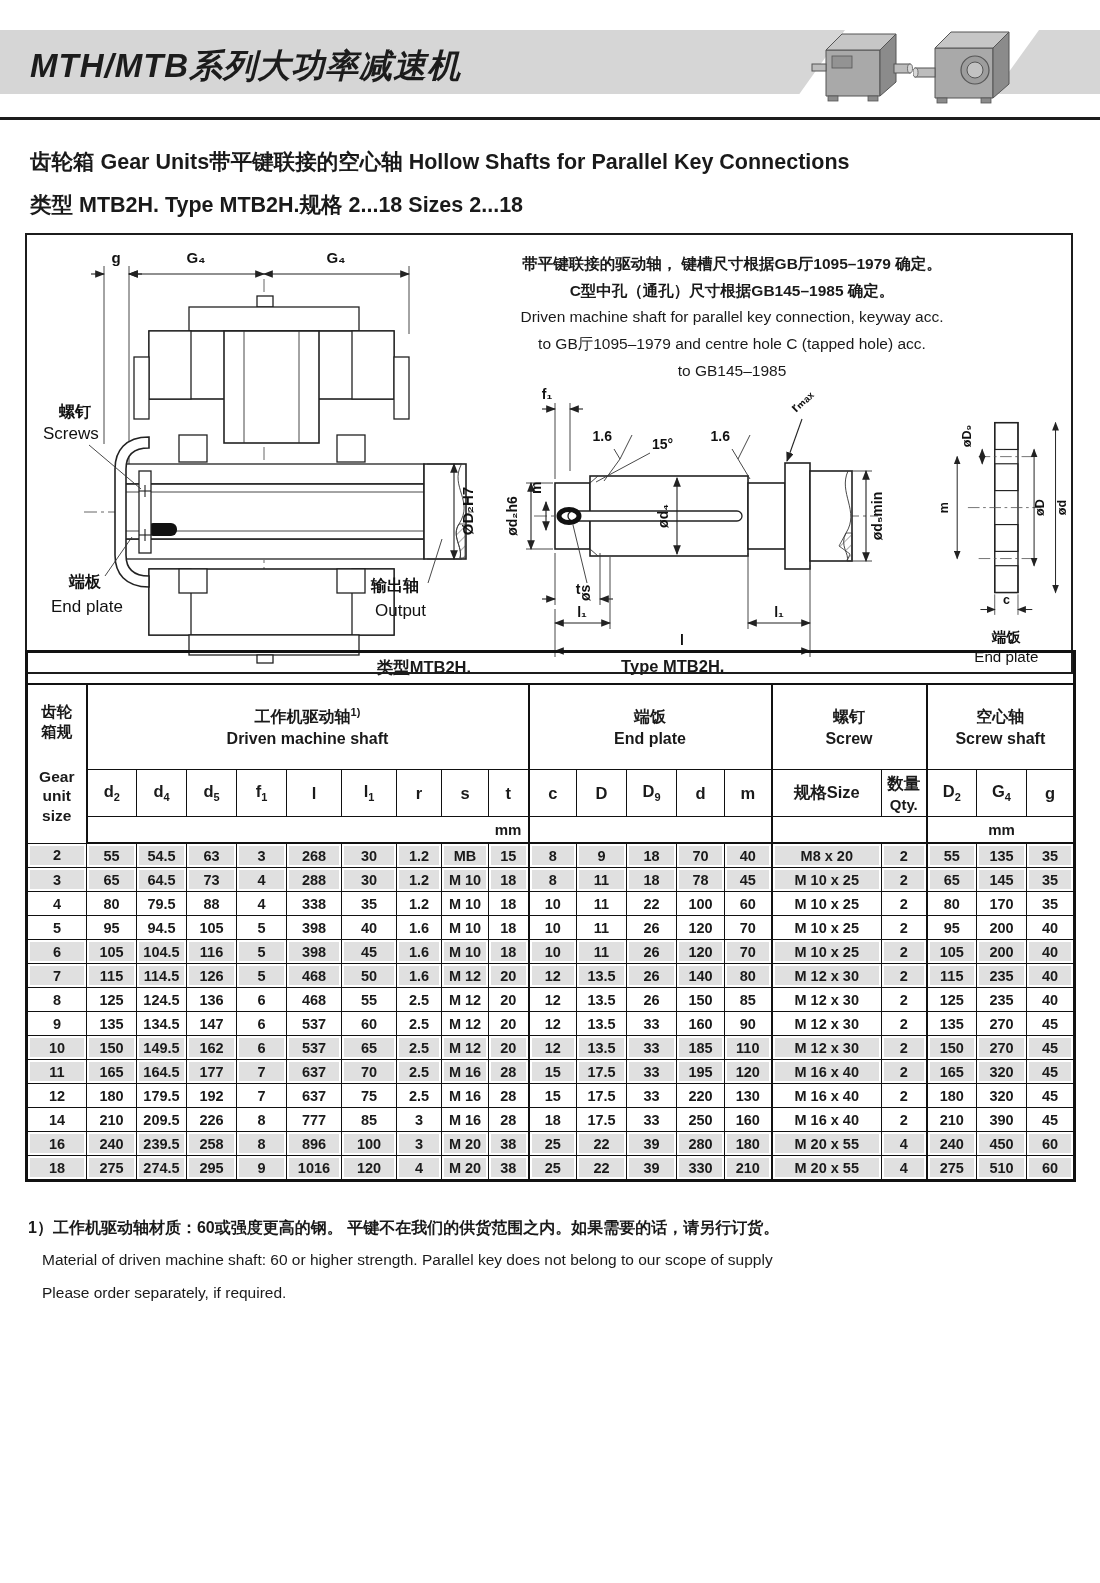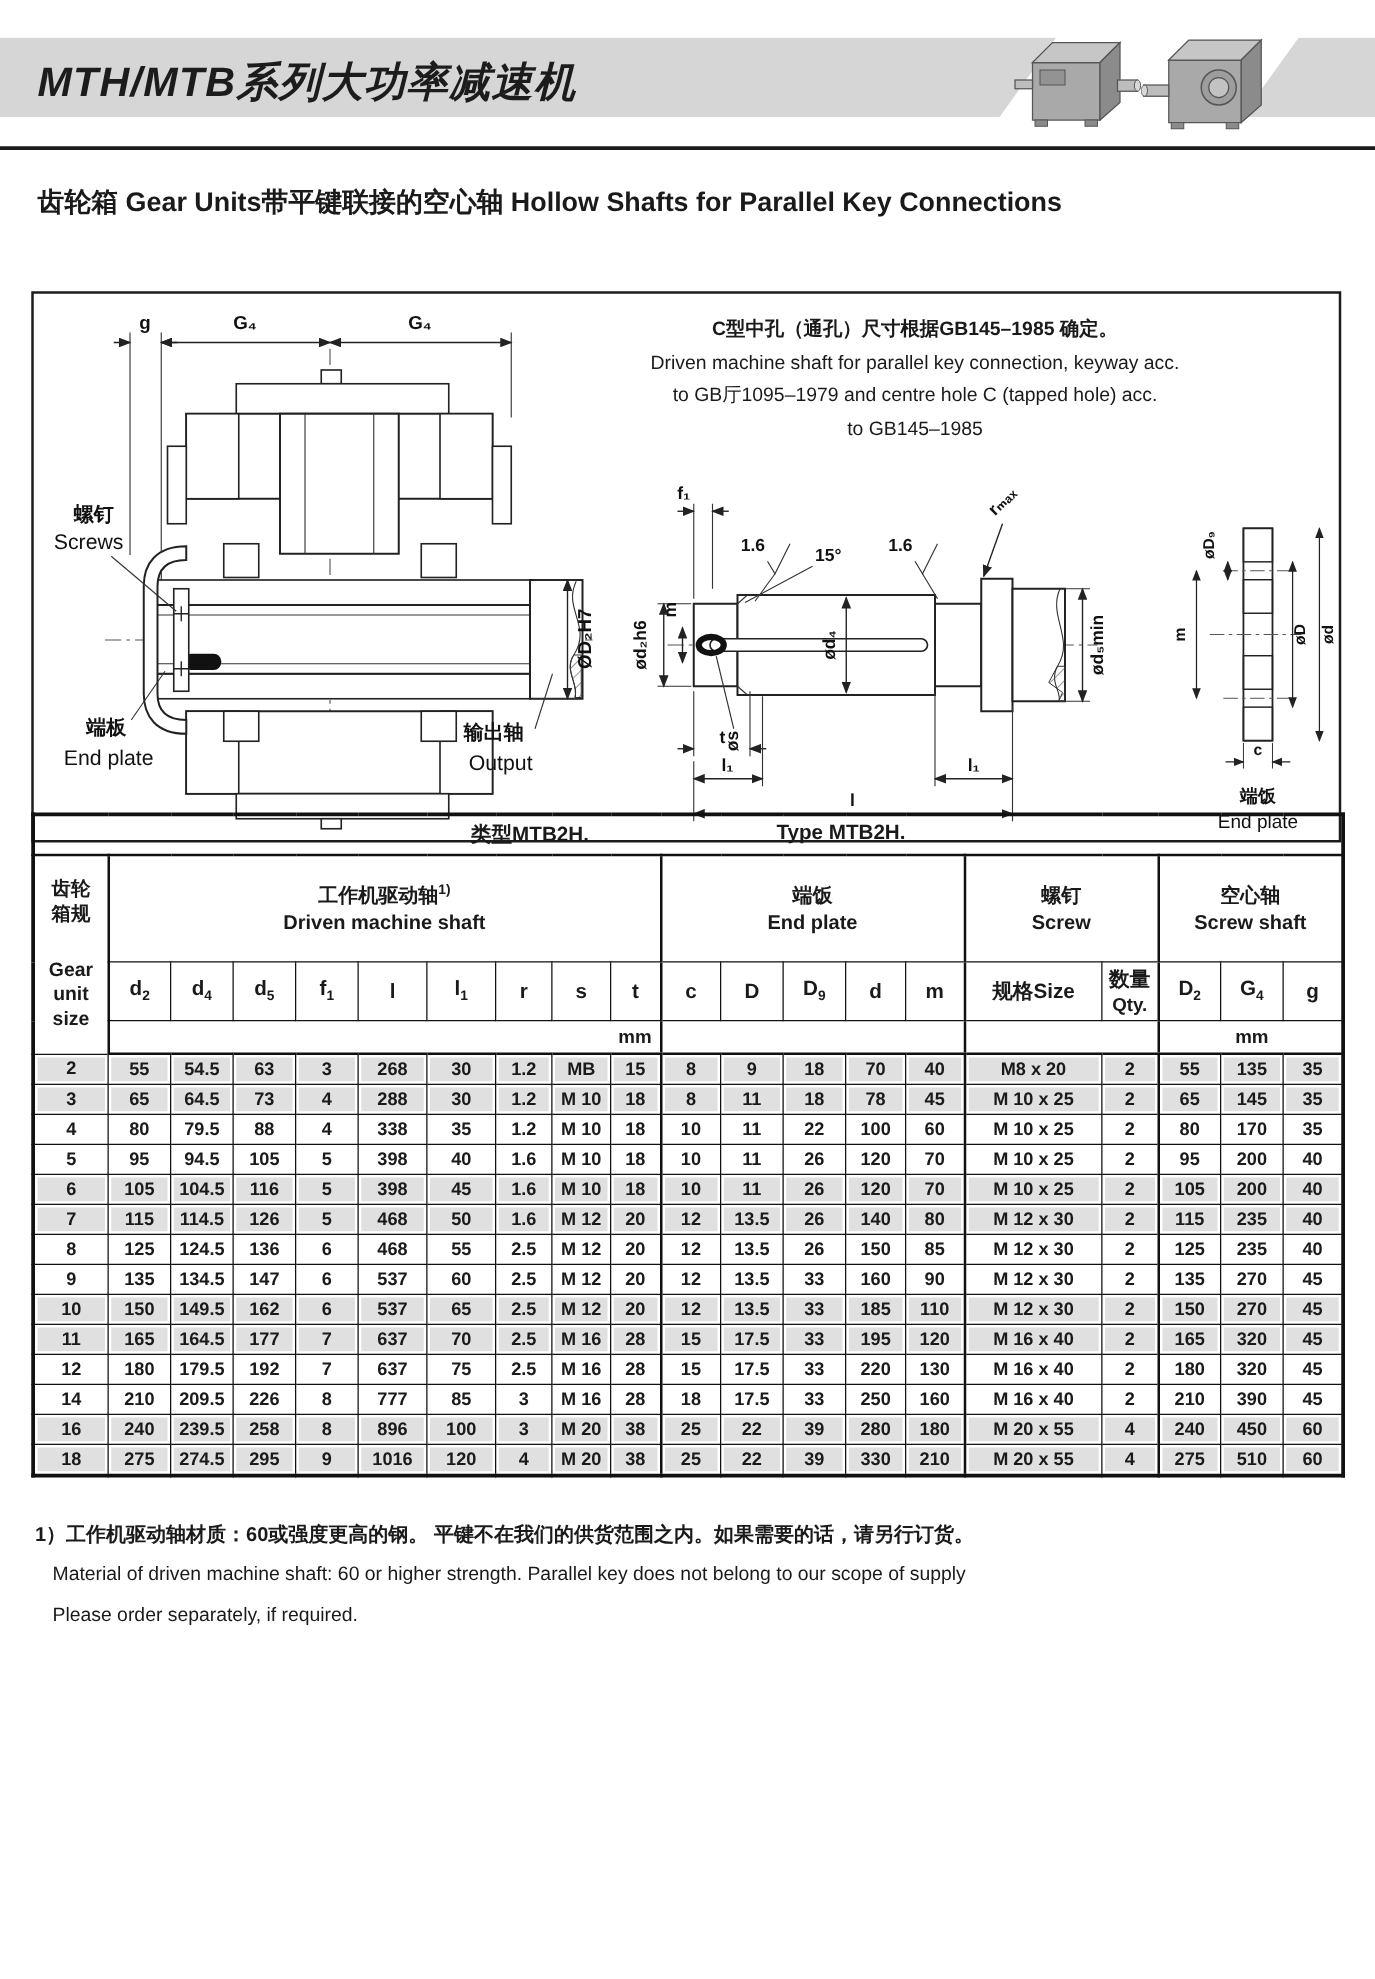--- a/index.html
+++ b/index.html
@@ -93,24 +93,29 @@
       <rect x="2" y="60" width="20" height="9" fill="#bdbdbd" stroke="#555" stroke-width="1"></rect>
       <ellipse cx="2.5" cy="64.5" rx="2.5" ry="4.5" fill="#d8d8d8" stroke="#555" stroke-width="0.8"></ellipse>
     </svg>
   </div>
   <div class="rule"></div>
 
   <div class="sub sub1">
     <span>齿轮箱 Gear Units</span>
     <span>带平键联接的空心轴 Hollow Shafts for Parallel Key Connections</span>
   </div>
+  <div class="sub sub2">
+    <span>类型 MTB2H. Type MTB2H.</span>
+    <span>规格 2...18 Sizes 2...18</span>
+  </div>
 
   <div class="dbox">
 
     <div class="note">
+      <div class="nzh">带平键联接的驱动轴， 键槽尺寸根据GB厅1095–1979 确定。</div>
       <div class="nzh">C型中孔（通孔）尺寸根据GB145–1985 确定。</div>
       <div class="nen">Driven machine shaft for parallel key connection, keyway acc.</div>
       <div class="nen">to GB厅1095–1979 and centre hole C (tapped hole) acc.</div>
       <div class="nen">to GB145–1985</div>
     </div>
 
     <svg class="svgL" viewBox="0 0 450 426">
       <defs>
         <pattern id="hpL" patternUnits="userSpaceOnUse" width="7" height="7" patternTransform="rotate(45)">
           <line x1="0" y1="0" x2="0" y2="7" stroke="#555" stroke-width="1"></line>

